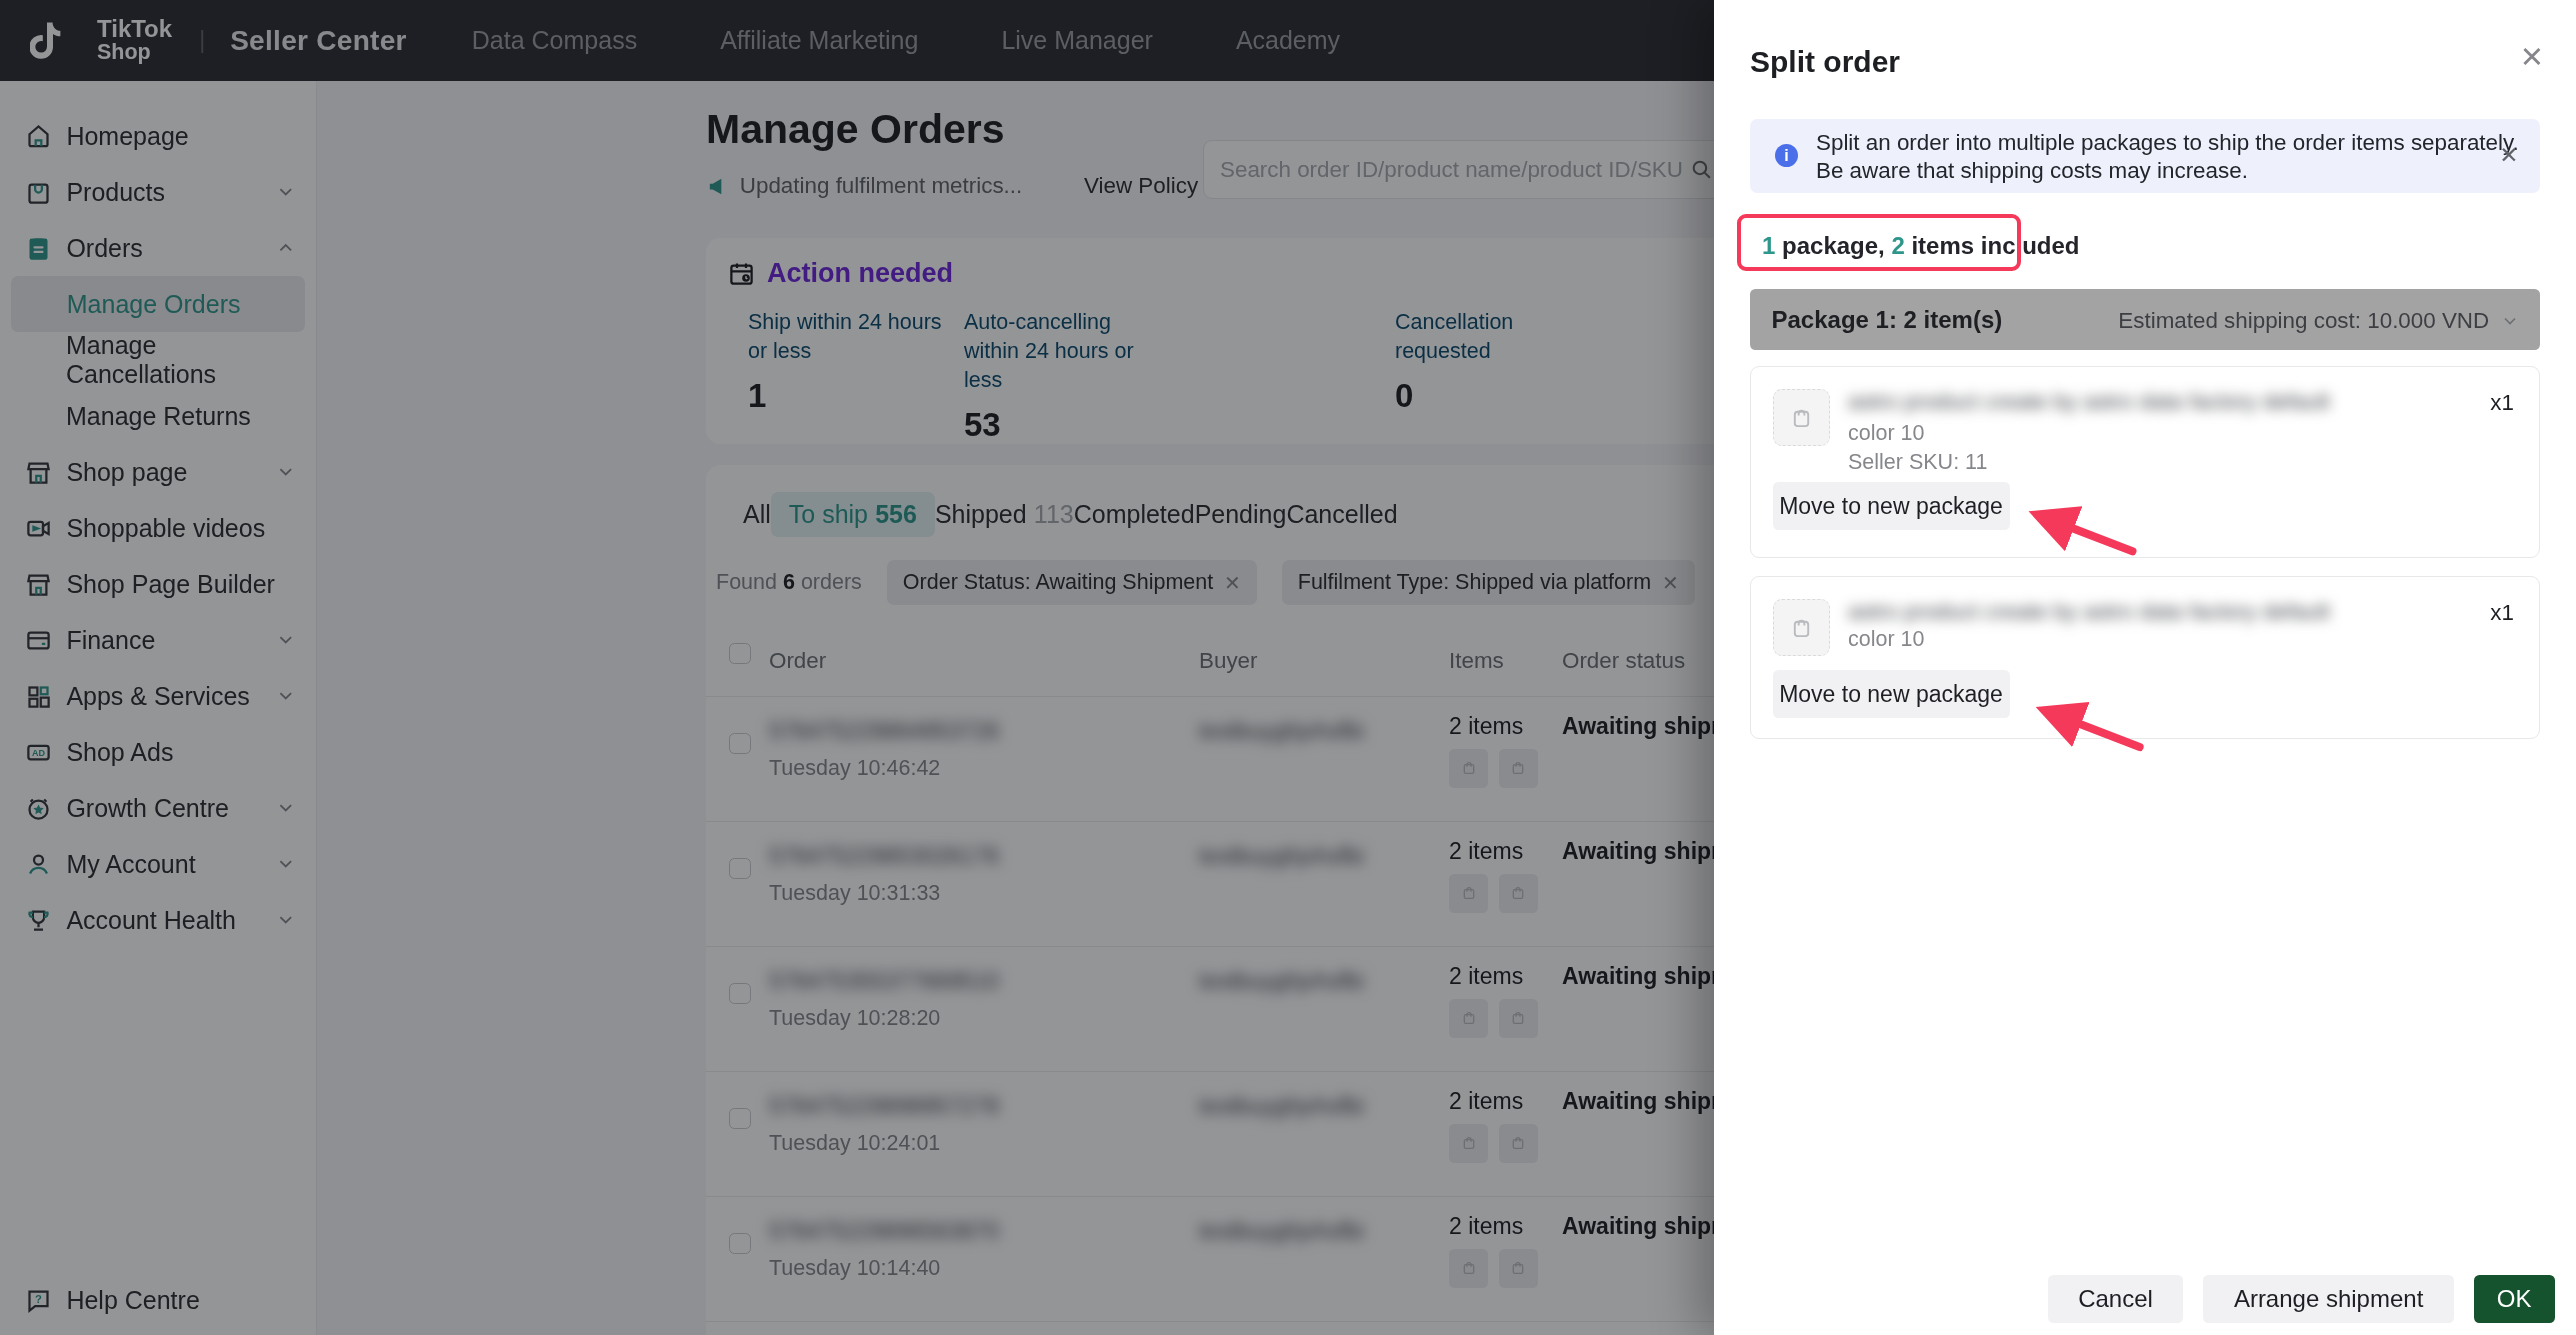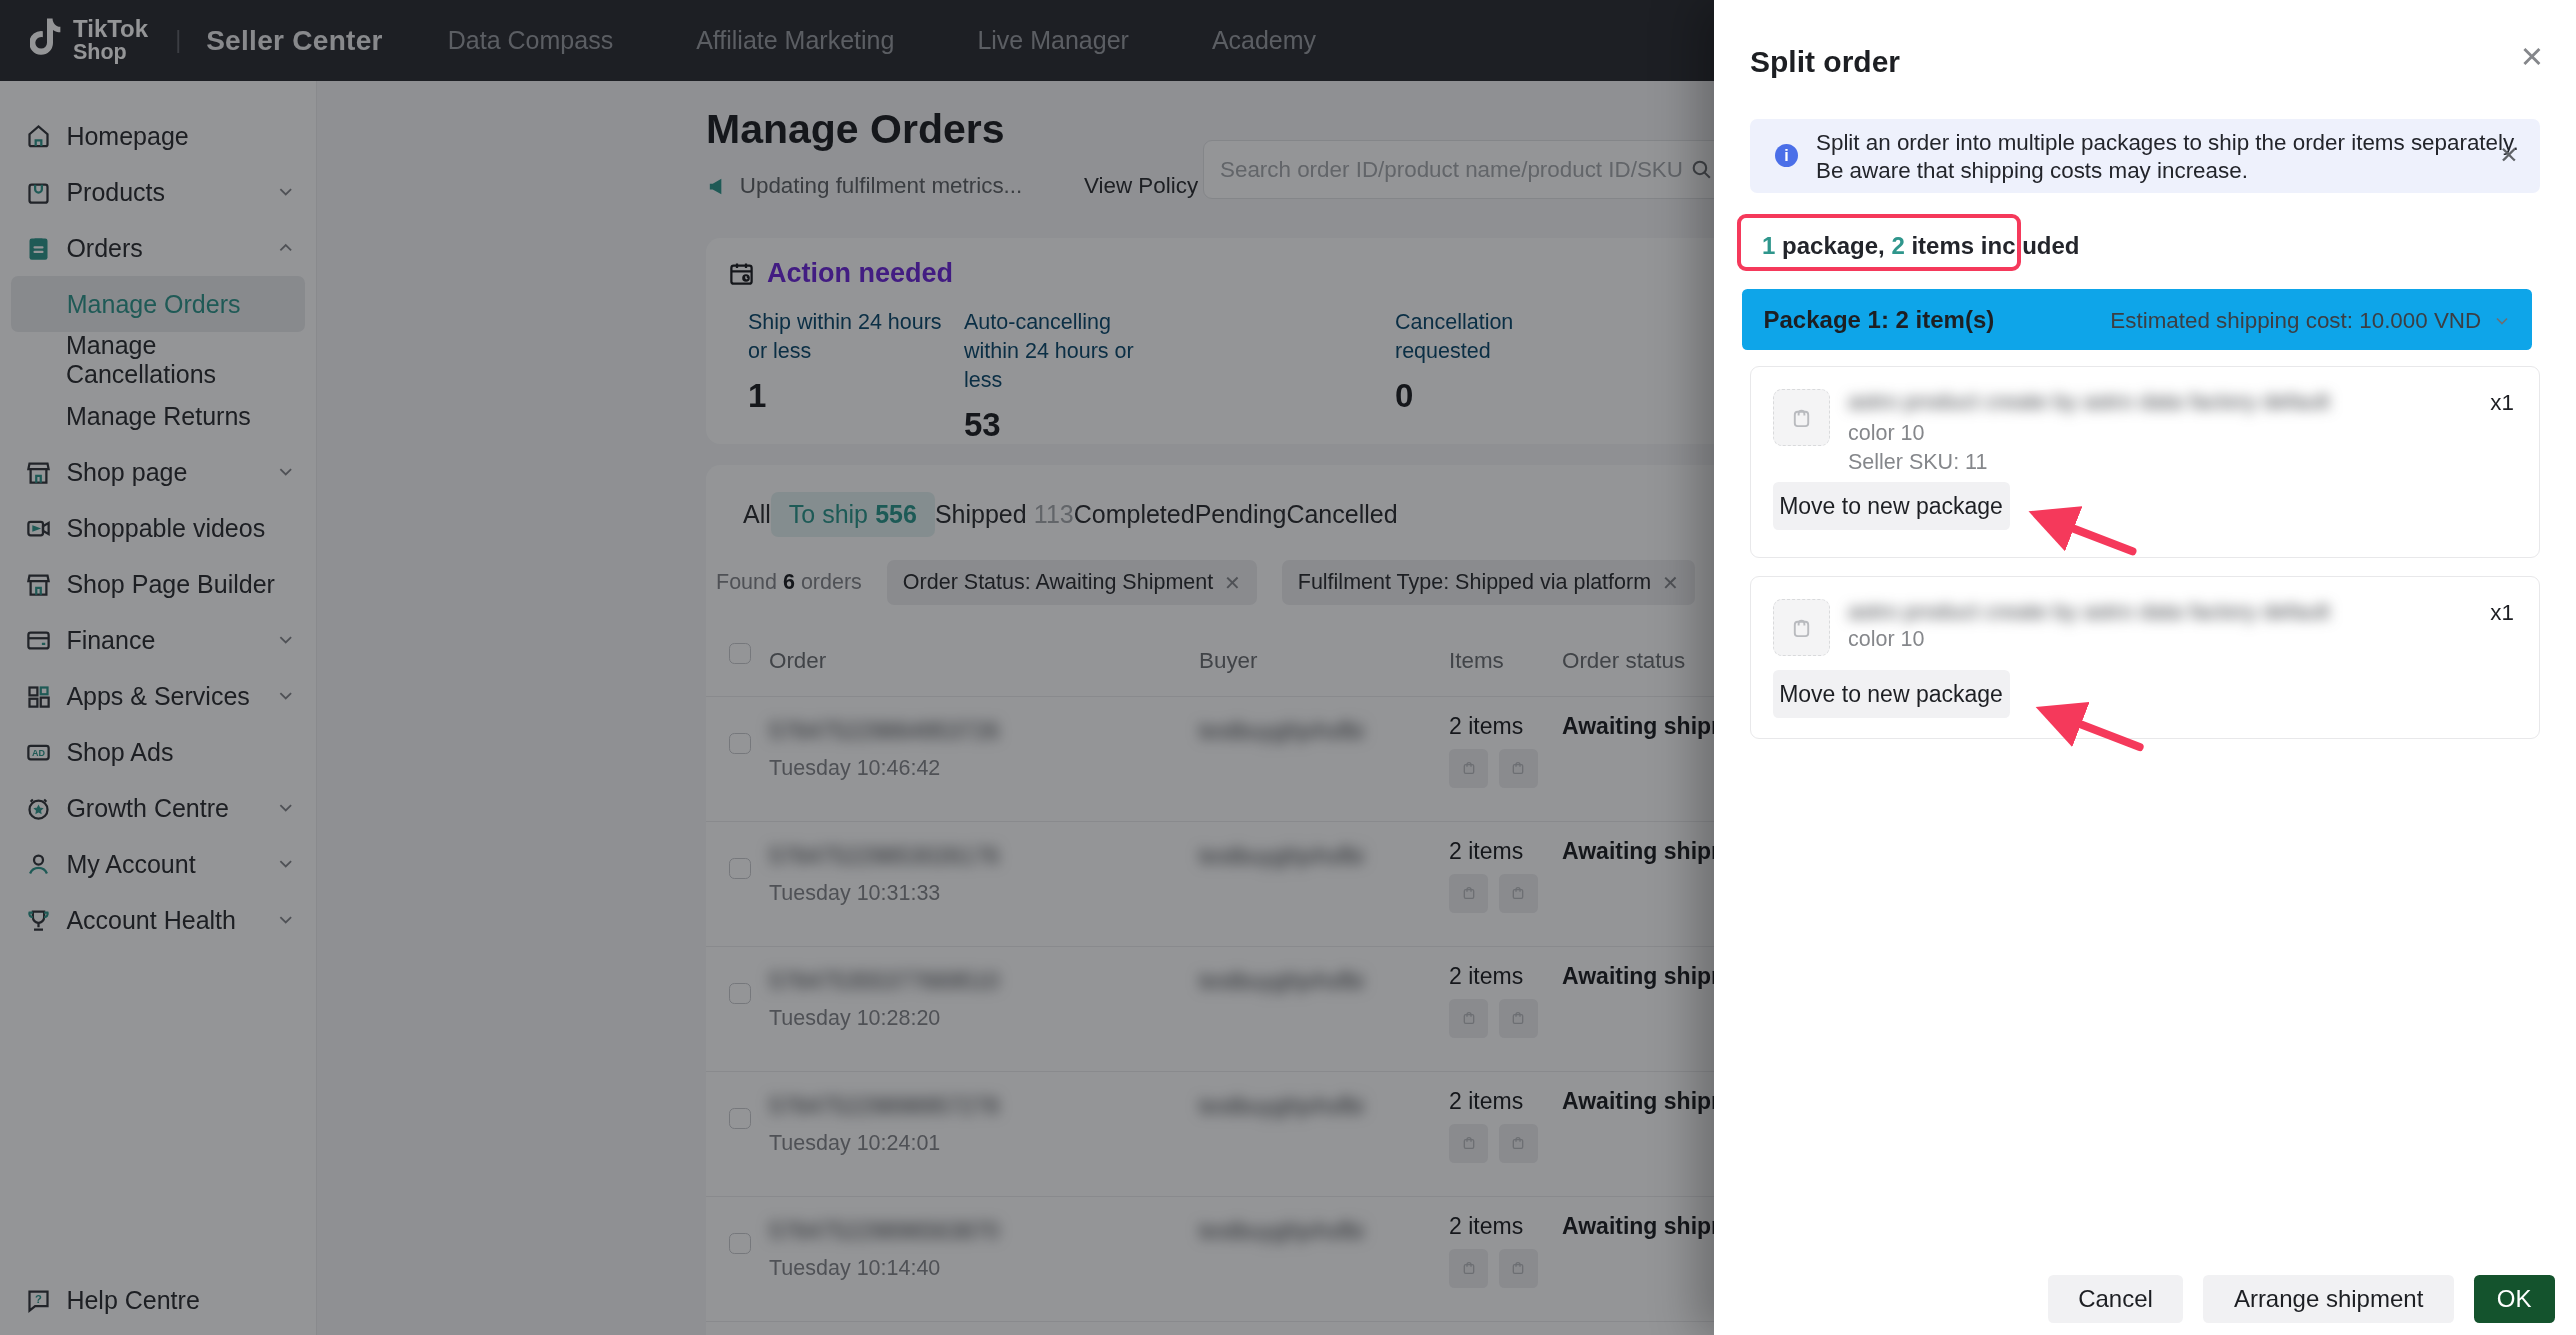--- a/index.html
+++ b/index.html
@@ -7,21 +7,21 @@
   body {
     position:relative; overflow:hidden;
     font-family:"Liberation Sans", sans-serif;
     background:#f6f7f8; color:#1d1f23;
   }
   svg { display:block; }
 
   
   .topnav { position:absolute; left:0; top:0; width:2576px; height:81px;
     background:#2c2d32; display:flex; align-items:center; z-index:10; }
-  .logo { display:flex; margin-left:30px; }
+  .logo { display:flex; align-items:center; margin-left:30px;gap:24px; }
   .brand-txt { margin-left:9px; color:#fff; line-height:1.02; }
   .brand-l1 { font-size:24px; font-weight:bold; }
   .brand-l2 { font-size:21.5px; font-weight:bold; }
   .nav-div { color:#606369; font-size:23px; margin:0 25px 0 27px; }
   .nav-product { color:#e9eaec; font-size:28px; font-weight:600; letter-spacing:0.3px; }
   .nav-links { display:flex; gap:83px; margin-left:65px; }
   .nav-link { color:#9a9da3; font-size:25px; cursor:pointer; white-space:nowrap; }
 
   
   .sidebar { position:absolute; left:0; top:81px; width:317px; bottom:0;
@@ -118,22 +118,22 @@
     display:flex; align-items:center; justify-content:center; }
   .d-banner .ln { position:absolute; left:66px; font-size:22.4px; color:#23252b; }
   .d-banner .l1 { top:10.8px; } .d-banner .l2 { top:39px; }
   .d-banner .x { position:absolute; right:21.5px; top:23px; font-size:23px;
     color:#5f6266; cursor:pointer; }
   .d-summary { position:absolute; left:48px; top:232px; font-size:24px;
     font-weight:600; color:#23252b; white-space:nowrap; }
   .d-summary .tl { color:#2f968c; }
   .ann-box { position:absolute; left:23px; top:214px; width:284px; height:57px;
     border:4.5px solid #f5395b; border-radius:9px; pointer-events:none; }
-  .pkg-bar { position:absolute; left:28px; top:289px; width:790px; height:61px;
-    background:#0ea5e9; border-radius:5.4px; }
+  .pkg-bar { position:absolute; left:36px; top:289px; width:790px; height:61px;
+    background:#a3a3a3; border-radius:5.4px; }
   .pkg-title { position:absolute; left:21.5px; top:17px; font-size:24px; font-weight:600;
     color:#1d1f23; }
   .pkg-cost { position:absolute; right:20px; top:19px; font-size:22.4px; color:#3c3e43;
     display:flex; align-items:center; cursor:pointer; }
   .pkg-cost svg { margin-left:10.8px; }
   .icard { position:absolute; left:36px; width:790px; background:#fff;
     border:1.8px solid #e8e8ea; border-radius:9px; }
   .icard.c1 { top:366px; height:192px; }
   .icard.c2 { top:576px; height:163px; }
   .ithumb { position:absolute; left:21.5px; top:21.5px; width:57px; height:57px;

